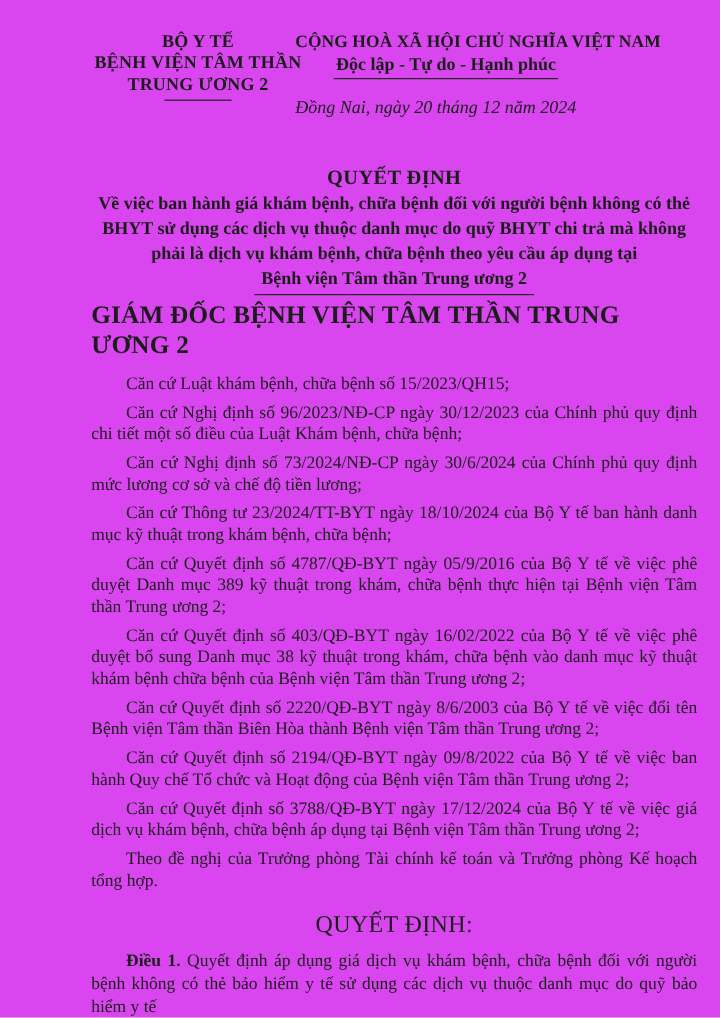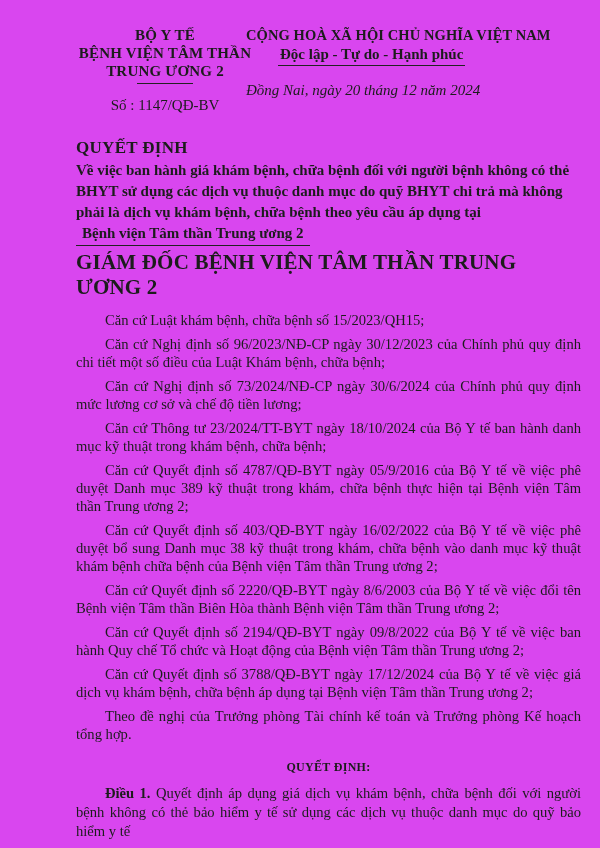--- a/index.html
+++ b/index.html
@@ -73,21 +73,21 @@
   }
   .dateline {
     font-style: italic;
     font-size: 15px;
     margin-top: 16px;
   }
 
   
   .title-block {
     margin: 16px 19px 0 76px;
-    text-align: left;
+    text-align: center;
   }
   .decision-heading {
     font-weight: bold;
     font-size: 17px;
     letter-spacing: .3px;
   }
   .decision-subject {
     font-weight: bold;
     font-size: 15px;
     line-height: 21px;
@@ -120,22 +120,22 @@
     line-height: 18px;
     text-align: justify;
   }
   .recitals p {
     margin: 0 0 6px 0;
     text-indent: 29px;
   }
   .resolve-heading {
     margin: 17px 19px 0 76px;
     text-align: center;
-    font-weight: bold;
-    font-size: 12px;
+    font-weight: normal;
+    font-size: 20px;
     letter-spacing: .3px;
   }
   .article {
     margin: 9px 19px 0 76px;
     font-size: 14.6px;
     line-height: 19px;
     text-align: justify;
     text-indent: 29px;
   }
   .article-label {
@@ -146,21 +146,20 @@
 <body>
 
 <div class="page">
 
   <div class="header">
     <div class="hdr-left">
       <div class="agency-line">BỘ Y TẾ</div>
       <div class="agency-line">BỆNH VIỆN TÂM THẦN</div>
       <div class="agency-line">TRUNG ƯƠNG 2</div>
       <div class="rule-short"></div>
-      <div class="doc-number">Số : 1147/QĐ-BV</div>
     </div>
     <div class="hdr-right">
       <div class="nation">CỘNG HOÀ XÃ HỘI CHỦ NGHĨA VIỆT NAM</div>
       <div>
         <span class="motto">Độc lập - Tự do - Hạnh phúc</span>
       </div>
       <div class="dateline">Đồng Nai, ngày 20 tháng 12 năm 2024</div>
     </div>
   </div>
 

